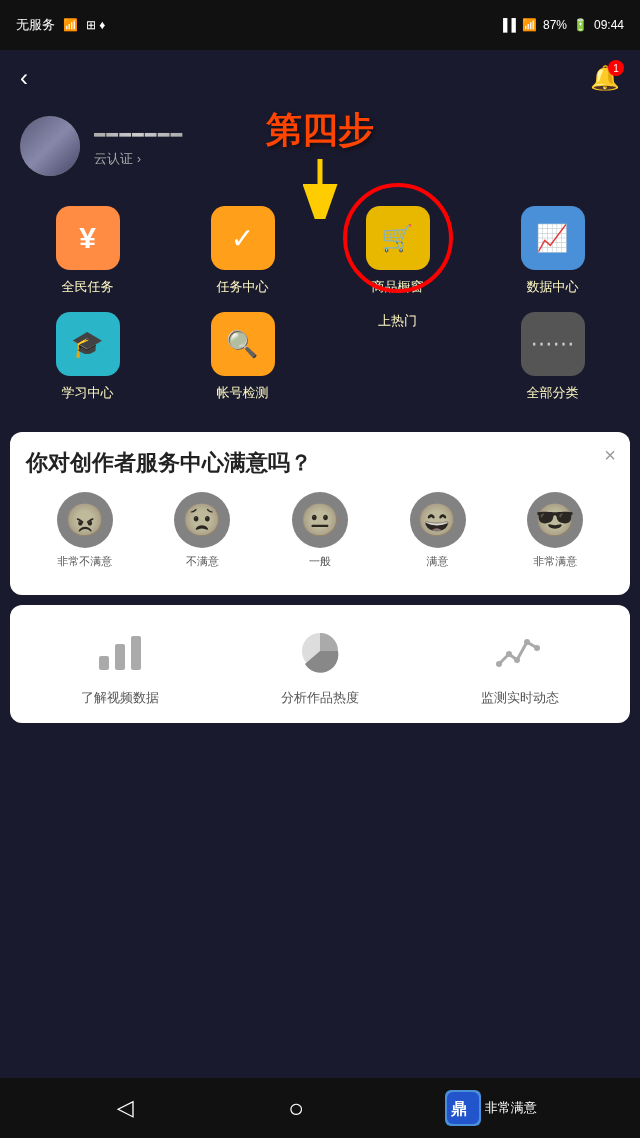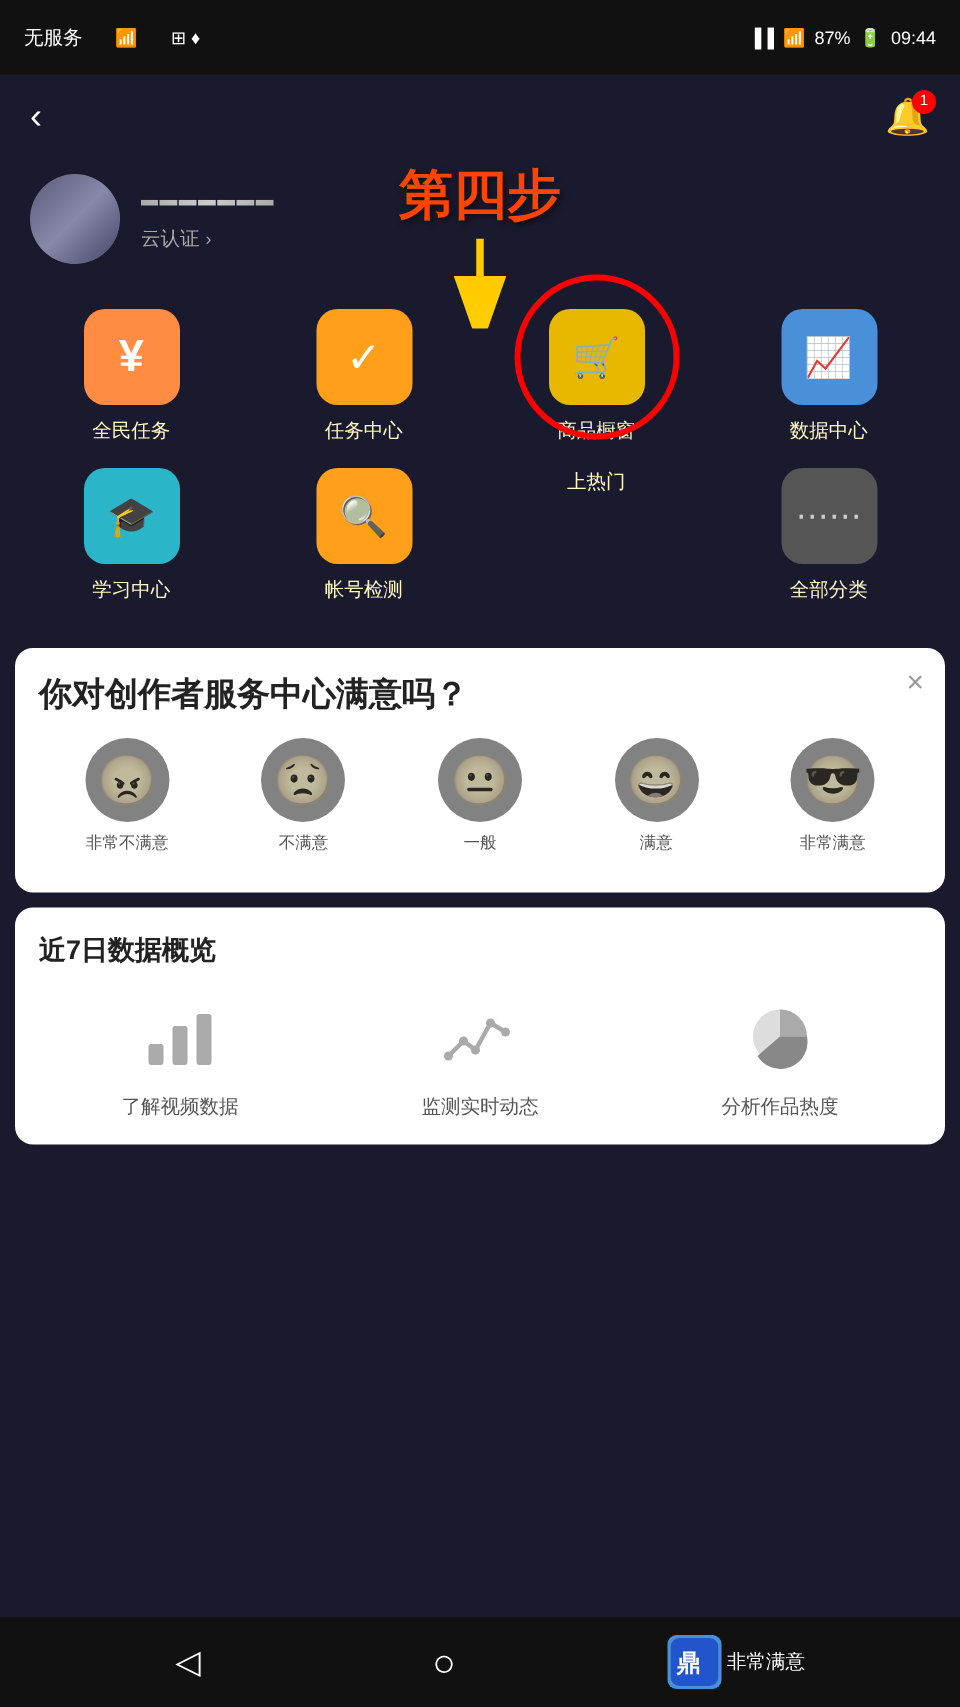--- a/index.html
+++ b/index.html
@@ -16,21 +16,21 @@
     .status-bar {
       height: 50px;
       background: #111;
       display: flex;
       align-items: center;
       justify-content: space-between;
       padding: 0 16px;
       color: white;
       font-size: 13px;
     }
-    .status-left { display: flex; align-items: center; gap: 22px; }
+    .status-left { display: flex; align-items: center; gap: 8px; }
     .status-right { display: flex; align-items: center; gap: 6px; font-size: 12px; }
 
     
     .nav-bar {
       height: 56px;
       background: #1a1a2e;
       display: flex;
       align-items: center;
       justify-content: space-between;
       padding: 0 20px;
@@ -442,59 +442,58 @@
       <span class="emoji-label">满意</span>
     </div>
     <div class="emoji-item">
       <div class="emoji-face">😎</div>
       <span class="emoji-label">非常满意</span>
     </div>
   </div>
 </div>
 
 <div class="stats-section">
-  <div class="stats-title">近7日数据概览</div>
   <div class="stats-grid">
 
     <div class="stats-item">
       <div class="stats-icon-wrap">
         <svg width="50" height="46" viewBox="0 0 50 46">
           <rect x="4" y="28" width="10" height="14" rx="2" fill="#aaa"></rect>
           <rect x="20" y="16" width="10" height="26" rx="2" fill="#aaa"></rect>
           <rect x="36" y="8" width="10" height="34" rx="2" fill="#aaa"></rect>
         </svg>
       </div>
       <span class="stats-label">了解视频数据</span>
+    </div>
+
+    <div class="stats-item">
+      <div class="stats-icon-wrap">
+        <svg width="50" height="46" viewBox="0 0 50 46">
+          <circle cx="25" cy="23" r="18" fill="#ddd"></circle>
+          <path d="M25,23 L25,5 A18,18 0 0,1 43,23 Z" fill="#aaa"></path>
+          <path d="M25,23 L43,23 A18,18 0 0,1 10,36 Z" fill="#888"></path>
+        </svg>
+      </div>
+      <span class="stats-label">分析作品热度</span>
     </div>
 
     <div class="stats-item">
       <div class="stats-icon-wrap">
         <svg width="50" height="46" viewBox="0 0 50 46">
           <polyline points="4,36 14,26 22,32 32,14 42,20" fill="none" stroke="#aaa" stroke-width="3" stroke-linejoin="round" stroke-linecap="round"></polyline>
           <circle cx="4" cy="36" r="3" fill="#aaa"></circle>
           <circle cx="14" cy="26" r="3" fill="#aaa"></circle>
           <circle cx="22" cy="32" r="3" fill="#aaa"></circle>
           <circle cx="32" cy="14" r="3" fill="#aaa"></circle>
           <circle cx="42" cy="20" r="3" fill="#aaa"></circle>
         </svg>
       </div>
       <span class="stats-label">监测实时动态</span>
     </div>
 
-    <div class="stats-item">
-      <div class="stats-icon-wrap">
-        <svg width="50" height="46" viewBox="0 0 50 46">
-          <circle cx="25" cy="23" r="18" fill="#ddd"></circle>
-          <path d="M25,23 L25,5 A18,18 0 0,1 43,23 Z" fill="#aaa"></path>
-          <path d="M25,23 L43,23 A18,18 0 0,1 10,36 Z" fill="#888"></path>
-        </svg>
-      </div>
-      <span class="stats-label">分析作品热度</span>
-    </div>
-
   </div>
 </div>
 
 <div class="bottom-nav">
   <div class="bottom-nav-btn">
     <span>◁</span>
   </div>
   <div class="bottom-nav-btn">
     <span style="font-size:26px;">○</span>
   </div>

